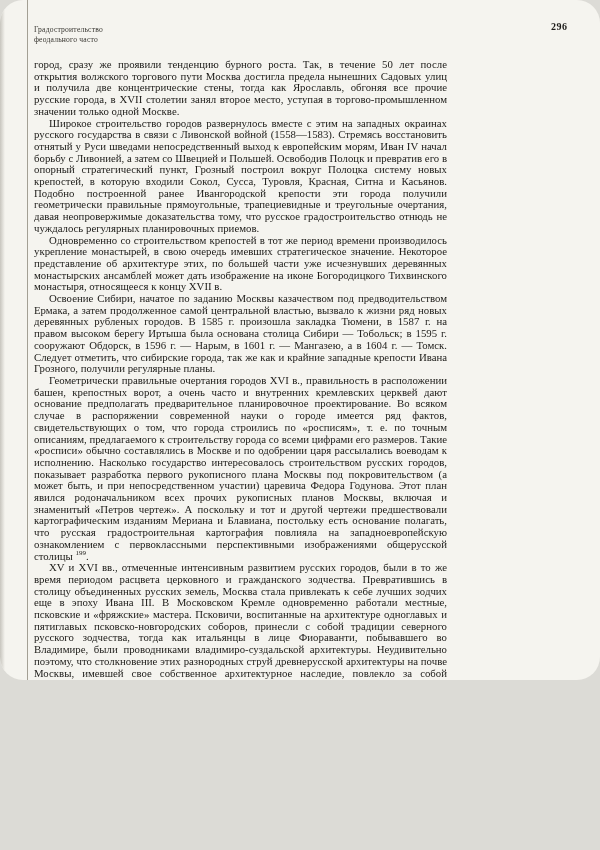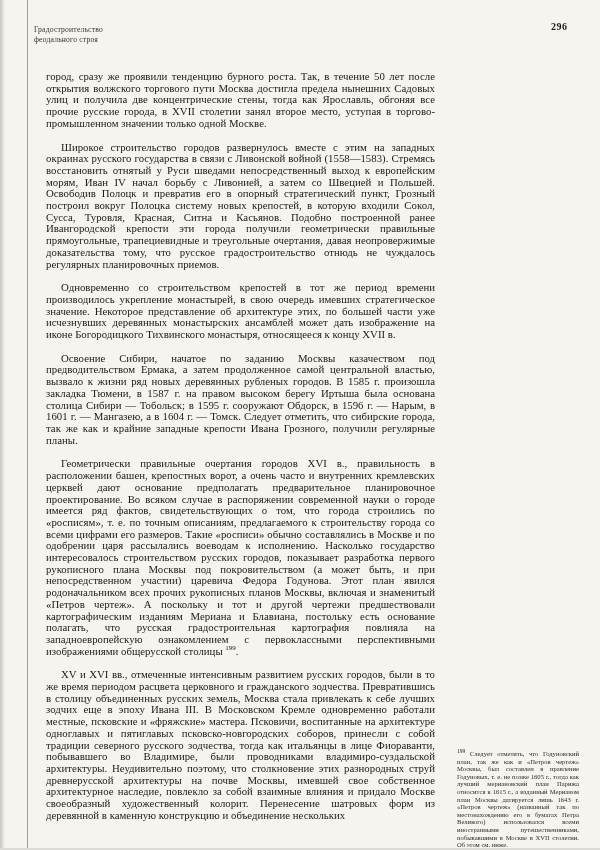--- a/index.html
+++ b/index.html
@@ -4,24 +4,25 @@
 <style>
   * { box-sizing: border-box; }
   html, body { margin: 0; padding: 0; }
   body {
     background: #dcdbd6;
     font-family: "Liberation Serif", "DejaVu Serif", serif;
   }
   .page {
     position: relative;
     width: 600px;
-    height: 848px;
+    height: 680px;
     background: #f5f4ef;
     color: #1c1b18;
     overflow: hidden;
+    border-radius: 23px;
   }
   .edge-shade {
     position: absolute;
     left: 0; top: 0;
     width: 5px; height: 100%;
     background: linear-gradient(90deg, #c7c5be, #f5f4ef);
   }
   .binding-line {
     position: absolute;
     left: 27px; top: 0;
@@ -47,21 +48,21 @@
   .body-text {
     position: absolute;
     left: 34px; top: 59px;
     width: 413px;
     font-size: 10.8px;
     line-height: 11.7px;
     text-align: justify;
     hyphens: auto;
     -webkit-hyphens: auto;
   }
-  .body-text p { margin: 12px; text-indent: 15px; }
+  .body-text p { margin: 0; text-indent: 15px; }
   .body-text p.no-indent { text-indent: 0; }
   .fn-ref {
     font-size: 7px;
     vertical-align: super;
     line-height: 0;
   }
   .sidenote {
     position: absolute;
     left: 457px; top: 750px;
     width: 122px;
@@ -81,21 +82,21 @@
 </head>
 <body>
 
 <div class="page">
 
   <div class="edge-shade"></div>
   <div class="binding-line"></div>
 
   <div class="running-head">
     <div>Градостроительство</div>
-    <div>феодального строя</div>
+    <div>феодального часто</div>
   </div>
 
   <div class="page-number">296</div>
 
   <div class="body-text">
     <p class="no-indent">город, сразу же проявили тенденцию бурного роста. Так, в течение 50 лет после открытия волжского торгового пути Москва достигла предела нынешних Садовых улиц и получила две концентрические стены, тогда как Ярославль, обгоняя все прочие русские города, в XVII столетии занял второе место, уступая в торгово-промышленном значении только одной Москве.</p>
     <p>Широкое строительство городов развернулось вместе с этим на западных окраинах русского государства в связи с Ливонской войной (1558—1583). Стремясь восстановить отнятый у Руси шведами непосредственный выход к европейским морям, Иван IV начал борьбу с Ливонией, а затем со Швецией и Польшей. Освободив Полоцк и превратив его в опорный стратегический пункт, Грозный построил вокруг Полоцка систему новых крепостей, в которую входили Сокол, Сусса, Туровля, Красная, Ситна и Касьянов. Подобно построенной ранее Ивангородской крепости эти города получили геометрически правильные прямоугольные, трапециевидные и треугольные очертания, давая неопровержимые доказательства тому, что русское градостроительство отнюдь не чуждалось регулярных планировочных приемов.</p>
     <p>Одновременно со строительством крепостей в тот же период времени производилось укрепление монастырей, в свою очередь имевших стратегическое значение. Некоторое представление об архитектуре этих, по большей части уже исчезнувших деревянных монастырских ансамблей может дать изображение на иконе Богородицкого Тихвинского монастыря, относящееся к концу XVII в.</p>
     <p>Освоение Сибири, начатое по заданию Москвы казачеством под предводительством Ермака, а затем продолженное самой центральной властью, вызвало к жизни ряд новых деревянных рубленых городов. В 1585 г. произошла закладка Тюмени, в 1587 г. на правом высоком берегу Иртыша была основана столица Сибири — Тобольск; в 1595 г. сооружают Обдорск, в 1596 г. — Нарым, в 1601 г. — Мангазею, а в 1604 г. — Томск. Следует отметить, что сибирские города, так же как и крайние западные крепости Ивана Грозного, получили регулярные планы.</p>
     <p><span>Геометрически правильные очертания городов XVI в., правильность в расположении башен, крепостных ворот, а очень часто и внутренних кремлевских церквей дают основание предполагать предварительное планировочное проектирование. Во всяком случае в распоряжении современной науки о городе имеется ряд фактов, свидетельствующих о том, что города строились по «росписям», т. е. по точным описаниям, предлагаемого к строительству города со всеми цифрами его размеров. Такие «росписи» обычно составлялись в Москве и по одобрении царя рассылались воеводам к исполнению. Насколько государство интересовалось строительством русских городов, показывает разработка первого рукописного плана Москвы под покровительством (а может быть, и при непосредственном участии) царевича Федора Годунова. Этот план явился родоначальником всех прочих рукописных планов Москвы, включая и знаменитый «Петров чертеж». А поскольку и тот и другой чертежи предшествовали картографическим изданиям Мериана и Блавиана, постольку есть основание полагать, что русская градостроительная картография повлияла на западноевропейскую ознакомлением с первоклассными перспективными изображениями общерусской столицы </span><sup class="fn-ref">199</sup><span>.</span></p>

